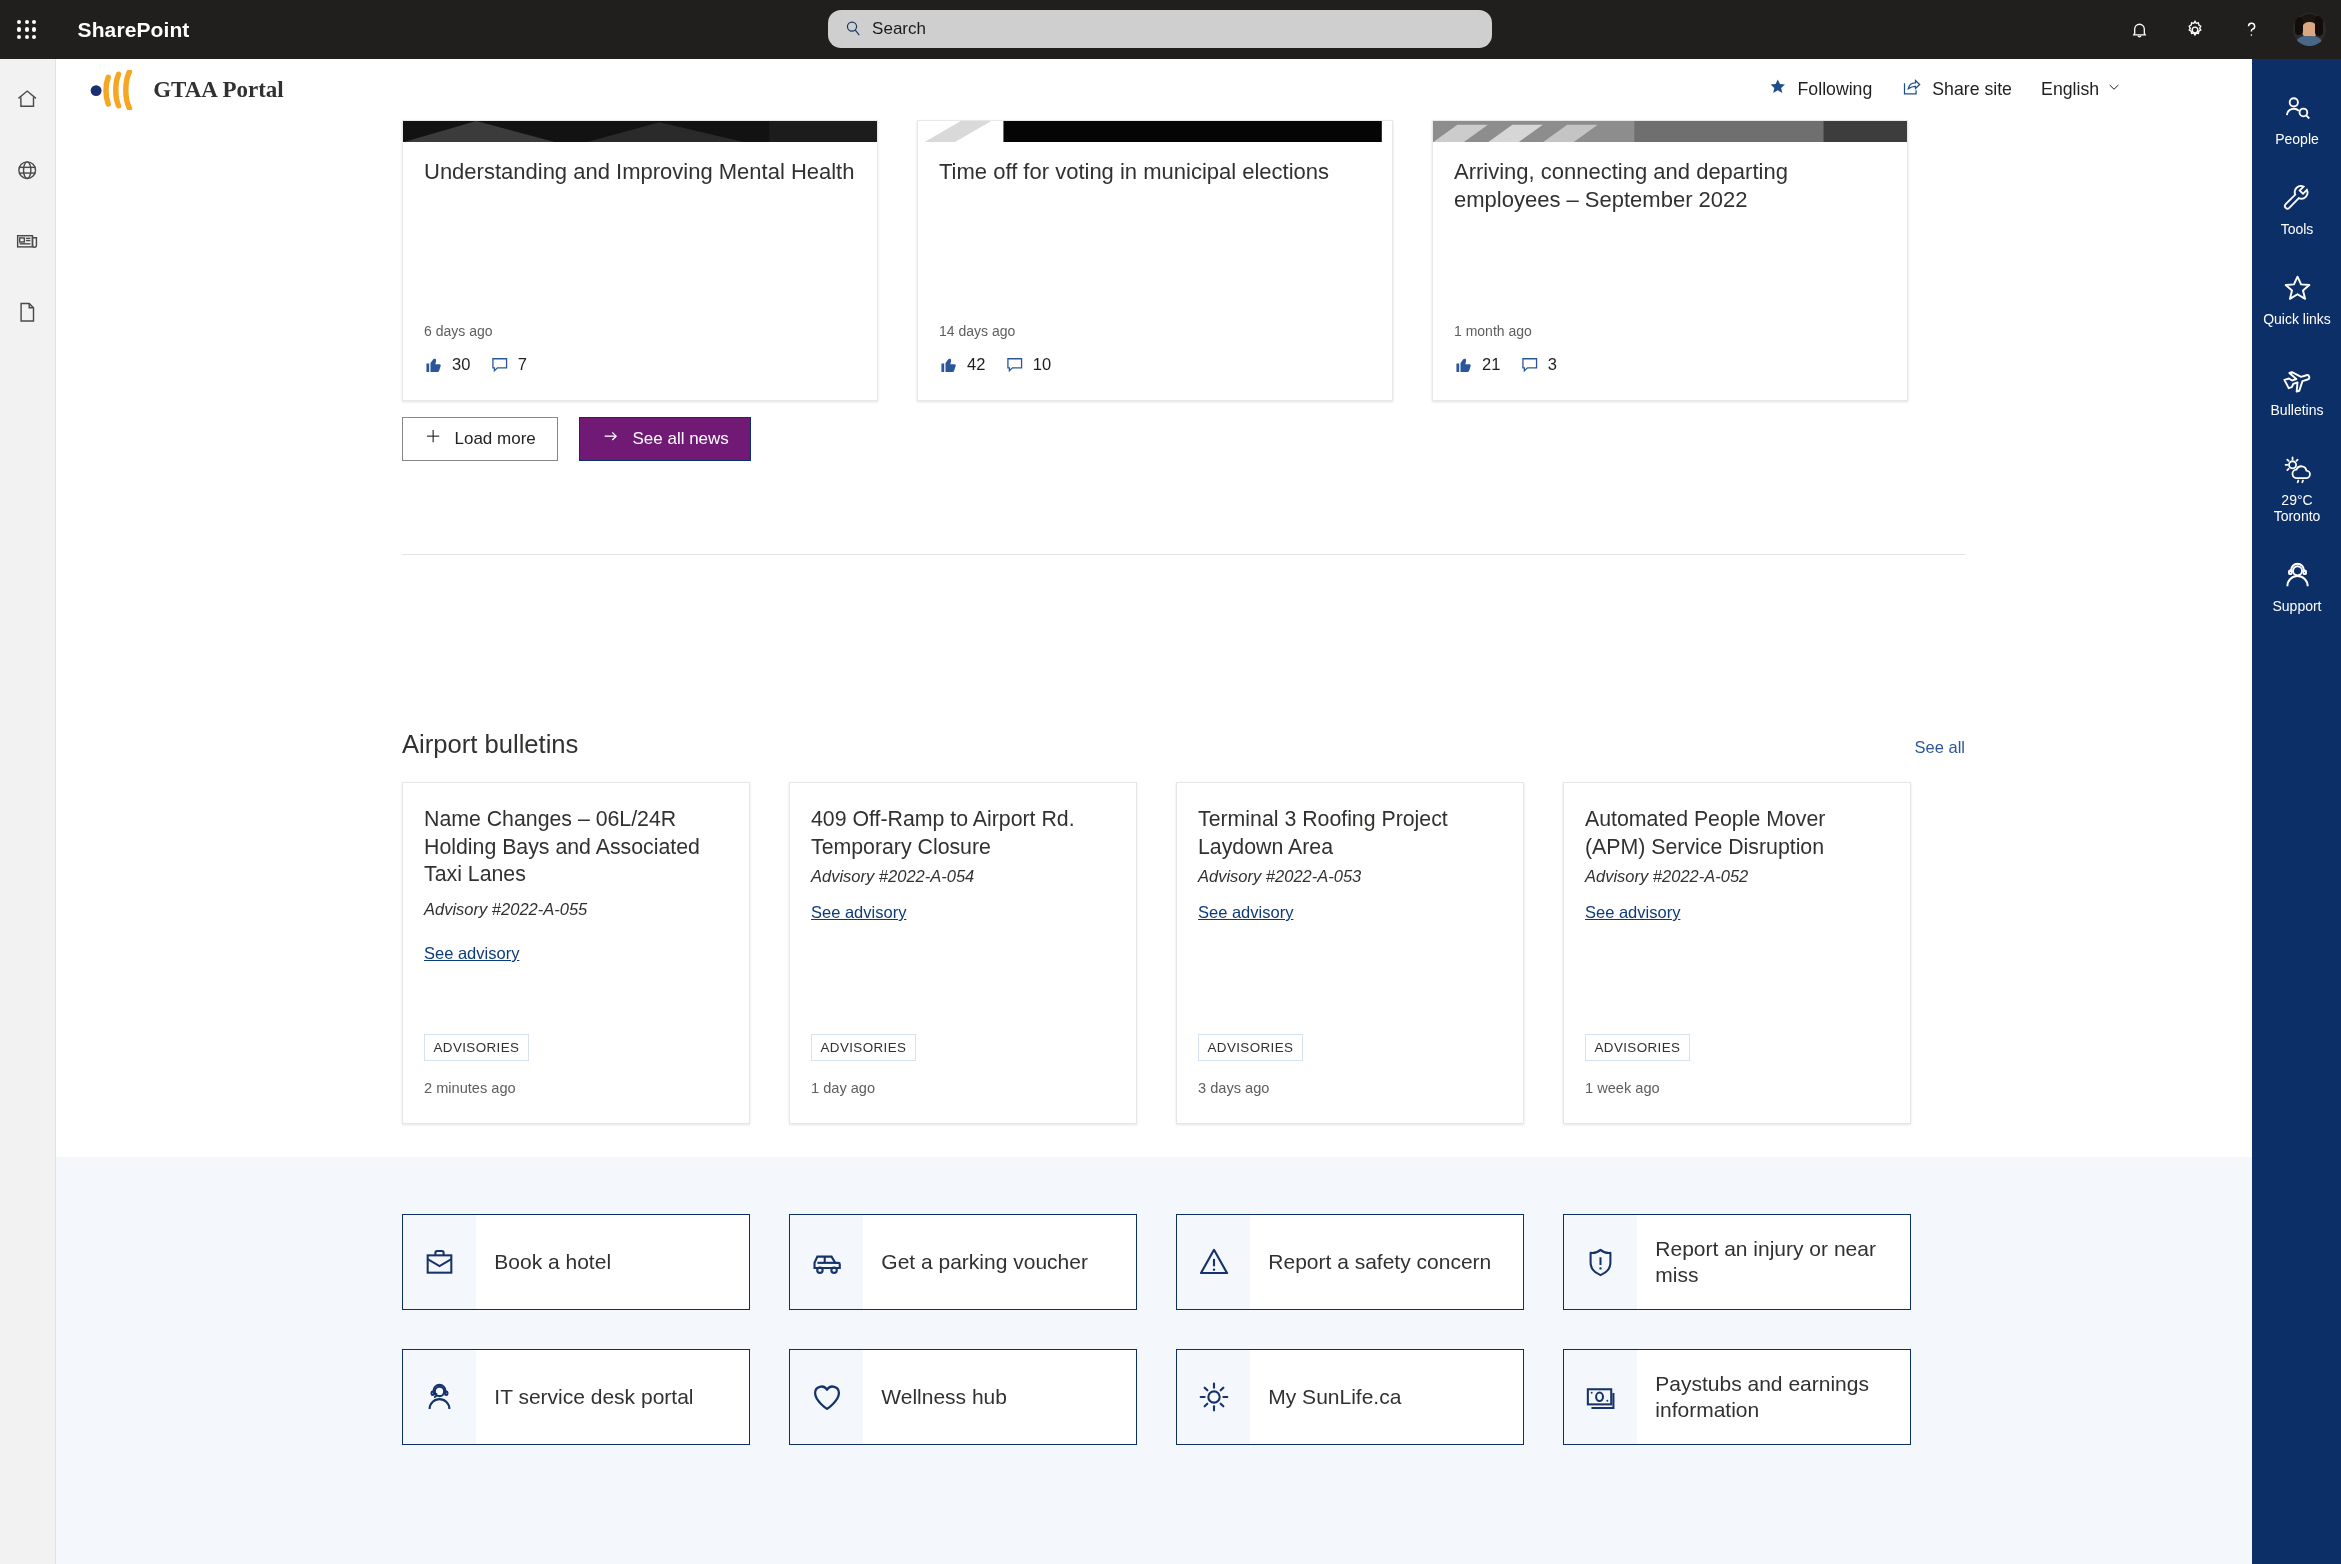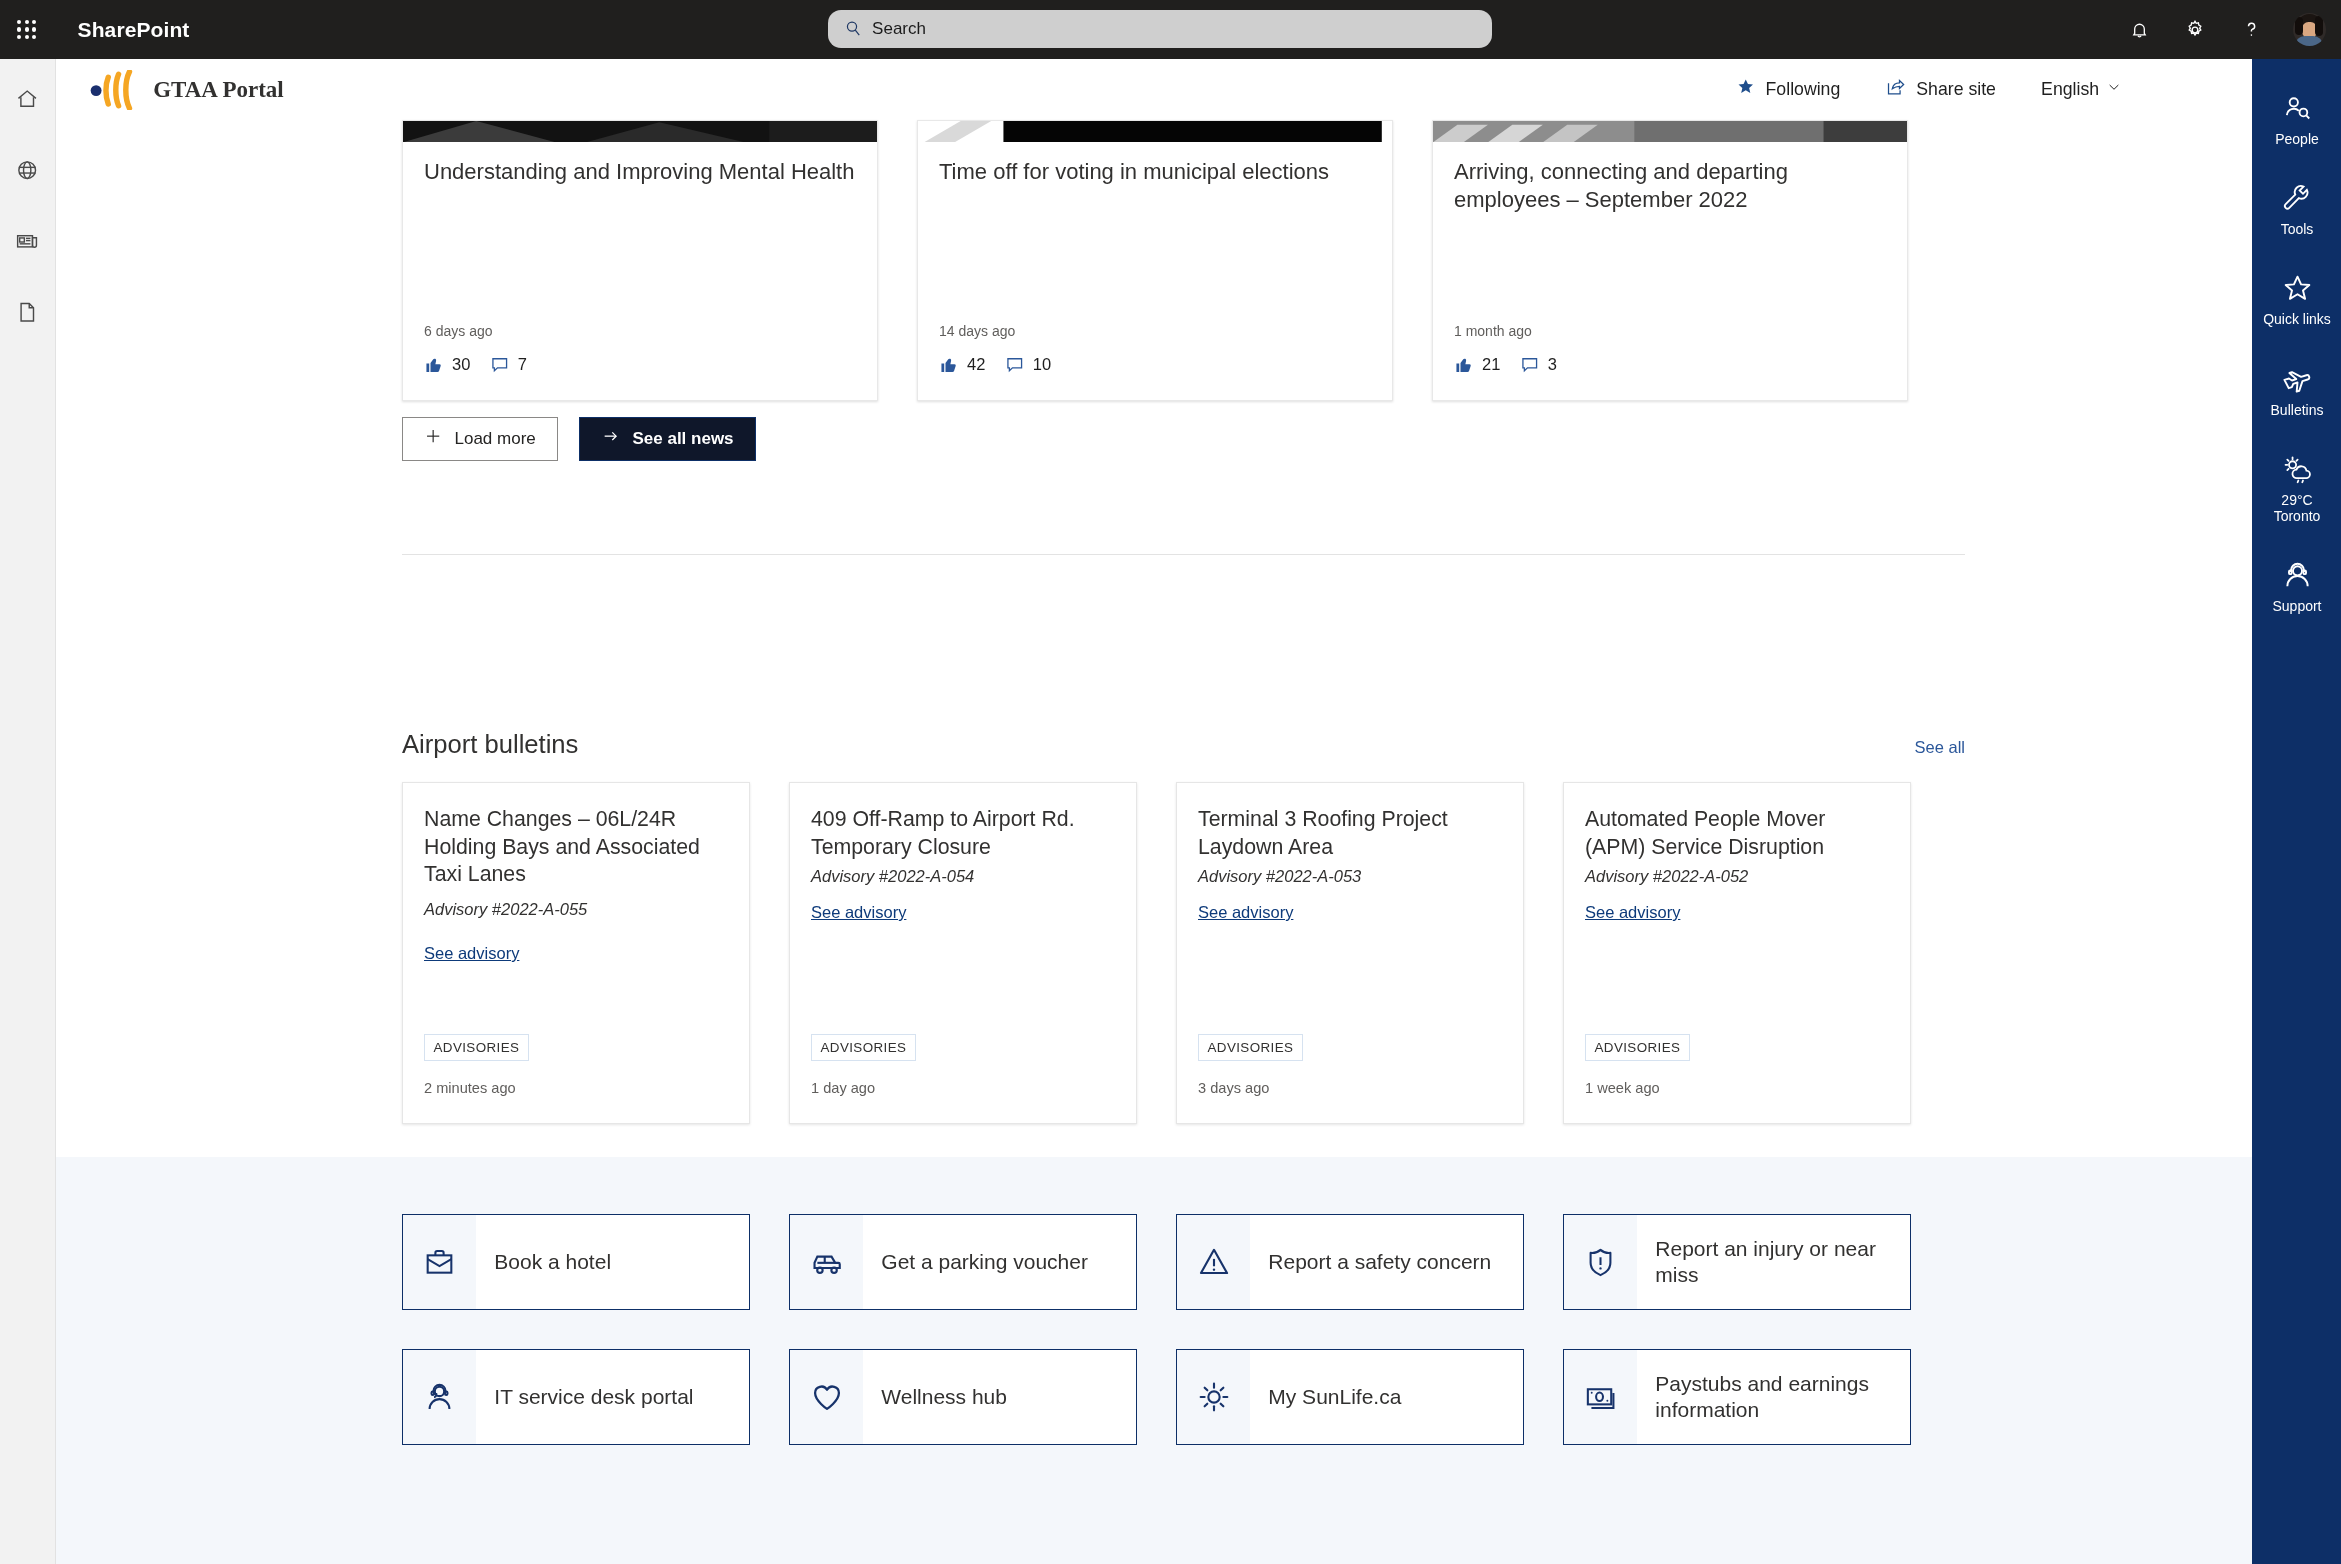--- a/index.html
+++ b/index.html
@@ -65,21 +65,21 @@
   .rr-label { color:#fff; font-size:14px; margin-top:6.1px; text-align:center; line-height:1.15; }
 
   
   .sitehead {
     position:absolute; left:56px; top:59px; width:2196px; height:61px;
     background:#fff; display:flex; align-items:center;
   }
   .logo-wrap { display:flex; align-items:center; margin-left:34px; cursor:pointer; }
   .logo-mark { width:51px; height:40px; position:relative; margin-right:12.2px; }
   .site-title { font-size:23px; color:#323130; font-weight:600;font-family:Liberation Serif, serif; }
-  .head-right { position:absolute; right:115px; top:0; height:61px; display:flex; align-items:center; gap:16px; }
+  .head-right { position:absolute; right:115px; top:0; height:61px; display:flex; align-items:center; gap:0; }
   .head-btn { display:flex; align-items:center; gap:9.8px; padding:7.3px 14.6px; cursor:pointer;
     font-size:17.7px; color:#1f1f1f; }
   .head-btn.lang { gap:7.3px; }
 
   
   .canvas { position:absolute; left:56px; top:120px; width:2196px; height:1445px; background:#fff; }
 
   
   .news-row { position:absolute; left:346px; top:0px; display:flex; gap:39px; }
   .news-card { width:476px; height:281px; background:#fff; border:0.6px solid #e8e8e8;
@@ -91,21 +91,21 @@
   .news-social { position:absolute; left:21px; bottom:22px; display:flex; align-items:center; gap:19.5px; }
   .soc { display:flex; gap:8.5px; font-size:16.5px; color:#1f1f1f; cursor:pointer; }
 
   
   .news-btns { position:absolute; left:346px; top:297px; display:flex; gap:21px; }
   .btn {
     display:flex; align-items:center; justify-content:center; gap:12.2px; cursor:pointer;
     font-size:17px; height:44px; padding:12px 21px;
   }
   .btn.secondary { background:#fff; border:0.6px solid #8a8886; color:#252423; }
-  .btn.primary { background:#0f172a; border:0.6px solid #0d2f67; color:#fff; font-weight:700; }
+  .btn.primary { background:#701a75; border:0.6px solid #0d2f67; color:#fff; font-weight:400; }
 
   .divider { position:absolute; left:346px; top:434px; width:1563px; height:0.6px; background:#e3e3e3; }
 
   
   .sec-head { position:absolute; left:346px; top:610px; width:1563px; display:flex;
     align-items:baseline; justify-content:space-between; }
   .sec-title { font-size:25.6px; color:#323130; }
   .sec-seeall { font-size:16.5px; color:#2b579a; cursor:pointer; }
 
   .bull-row { position:absolute; left:346px; top:662px; display:flex; gap:39px; }

